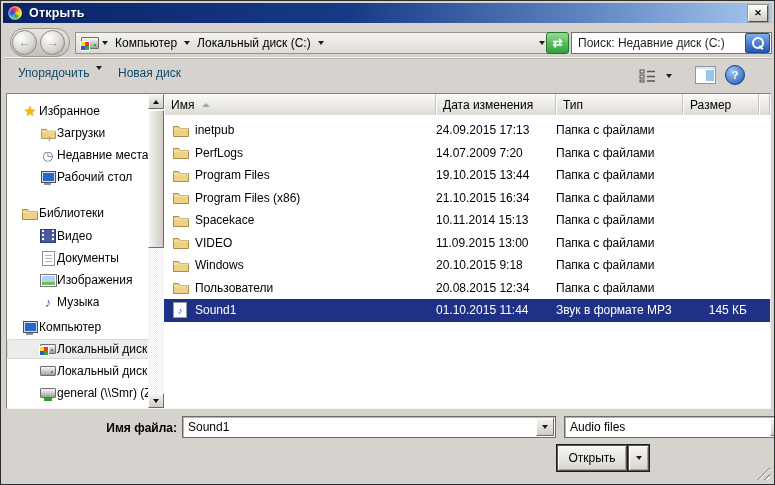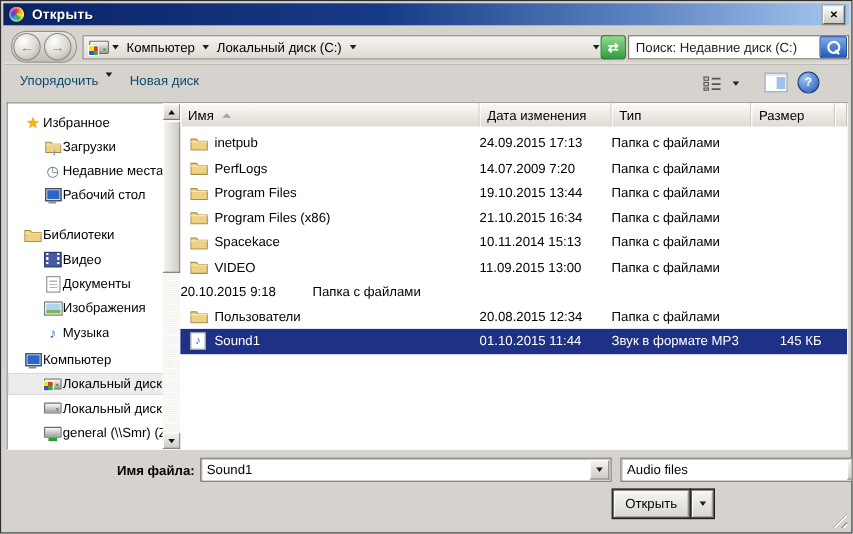--- a/index.html
+++ b/index.html
@@ -414,20 +414,29 @@
                 </svg>
               </span>
               <span>VIDEO</span>
             </div>
           <div class="c-date">11.09.2015 13:00</div>
           <div class="c-type">Папка с файлами</div>
           <div class="c-size"></div>
             <div class="c-fill"></div>
         </div>
         <div class="lrow">
+          <div class="c-name">
+              <span class="row-ic">
+                <svg width="16" height="13" viewBox="0 0 16 13">
+                  <path d="M.5 2.5h5l1.5 2h8.5v8h-15z" fill="#efd185" stroke="#ac8b44"></path>
+                  <path d="M.5 5h15" stroke="#f7e7b3"></path>
+                </svg>
+              </span>
+              <span>Windows</span>
+            </div>
           <div class="c-date">20.10.2015 9:18</div>
           <div class="c-type">Папка с файлами</div>
           <div class="c-size"></div>
             <div class="c-fill"></div>
         </div>
         <div class="lrow">
           <div class="c-name">
               <span class="row-ic">
                 <svg width="16" height="13" viewBox="0 0 16 13">
                   <path d="M.5 2.5h5l1.5 2h8.5v8h-15z" fill="#efd185" stroke="#ac8b44"></path>

